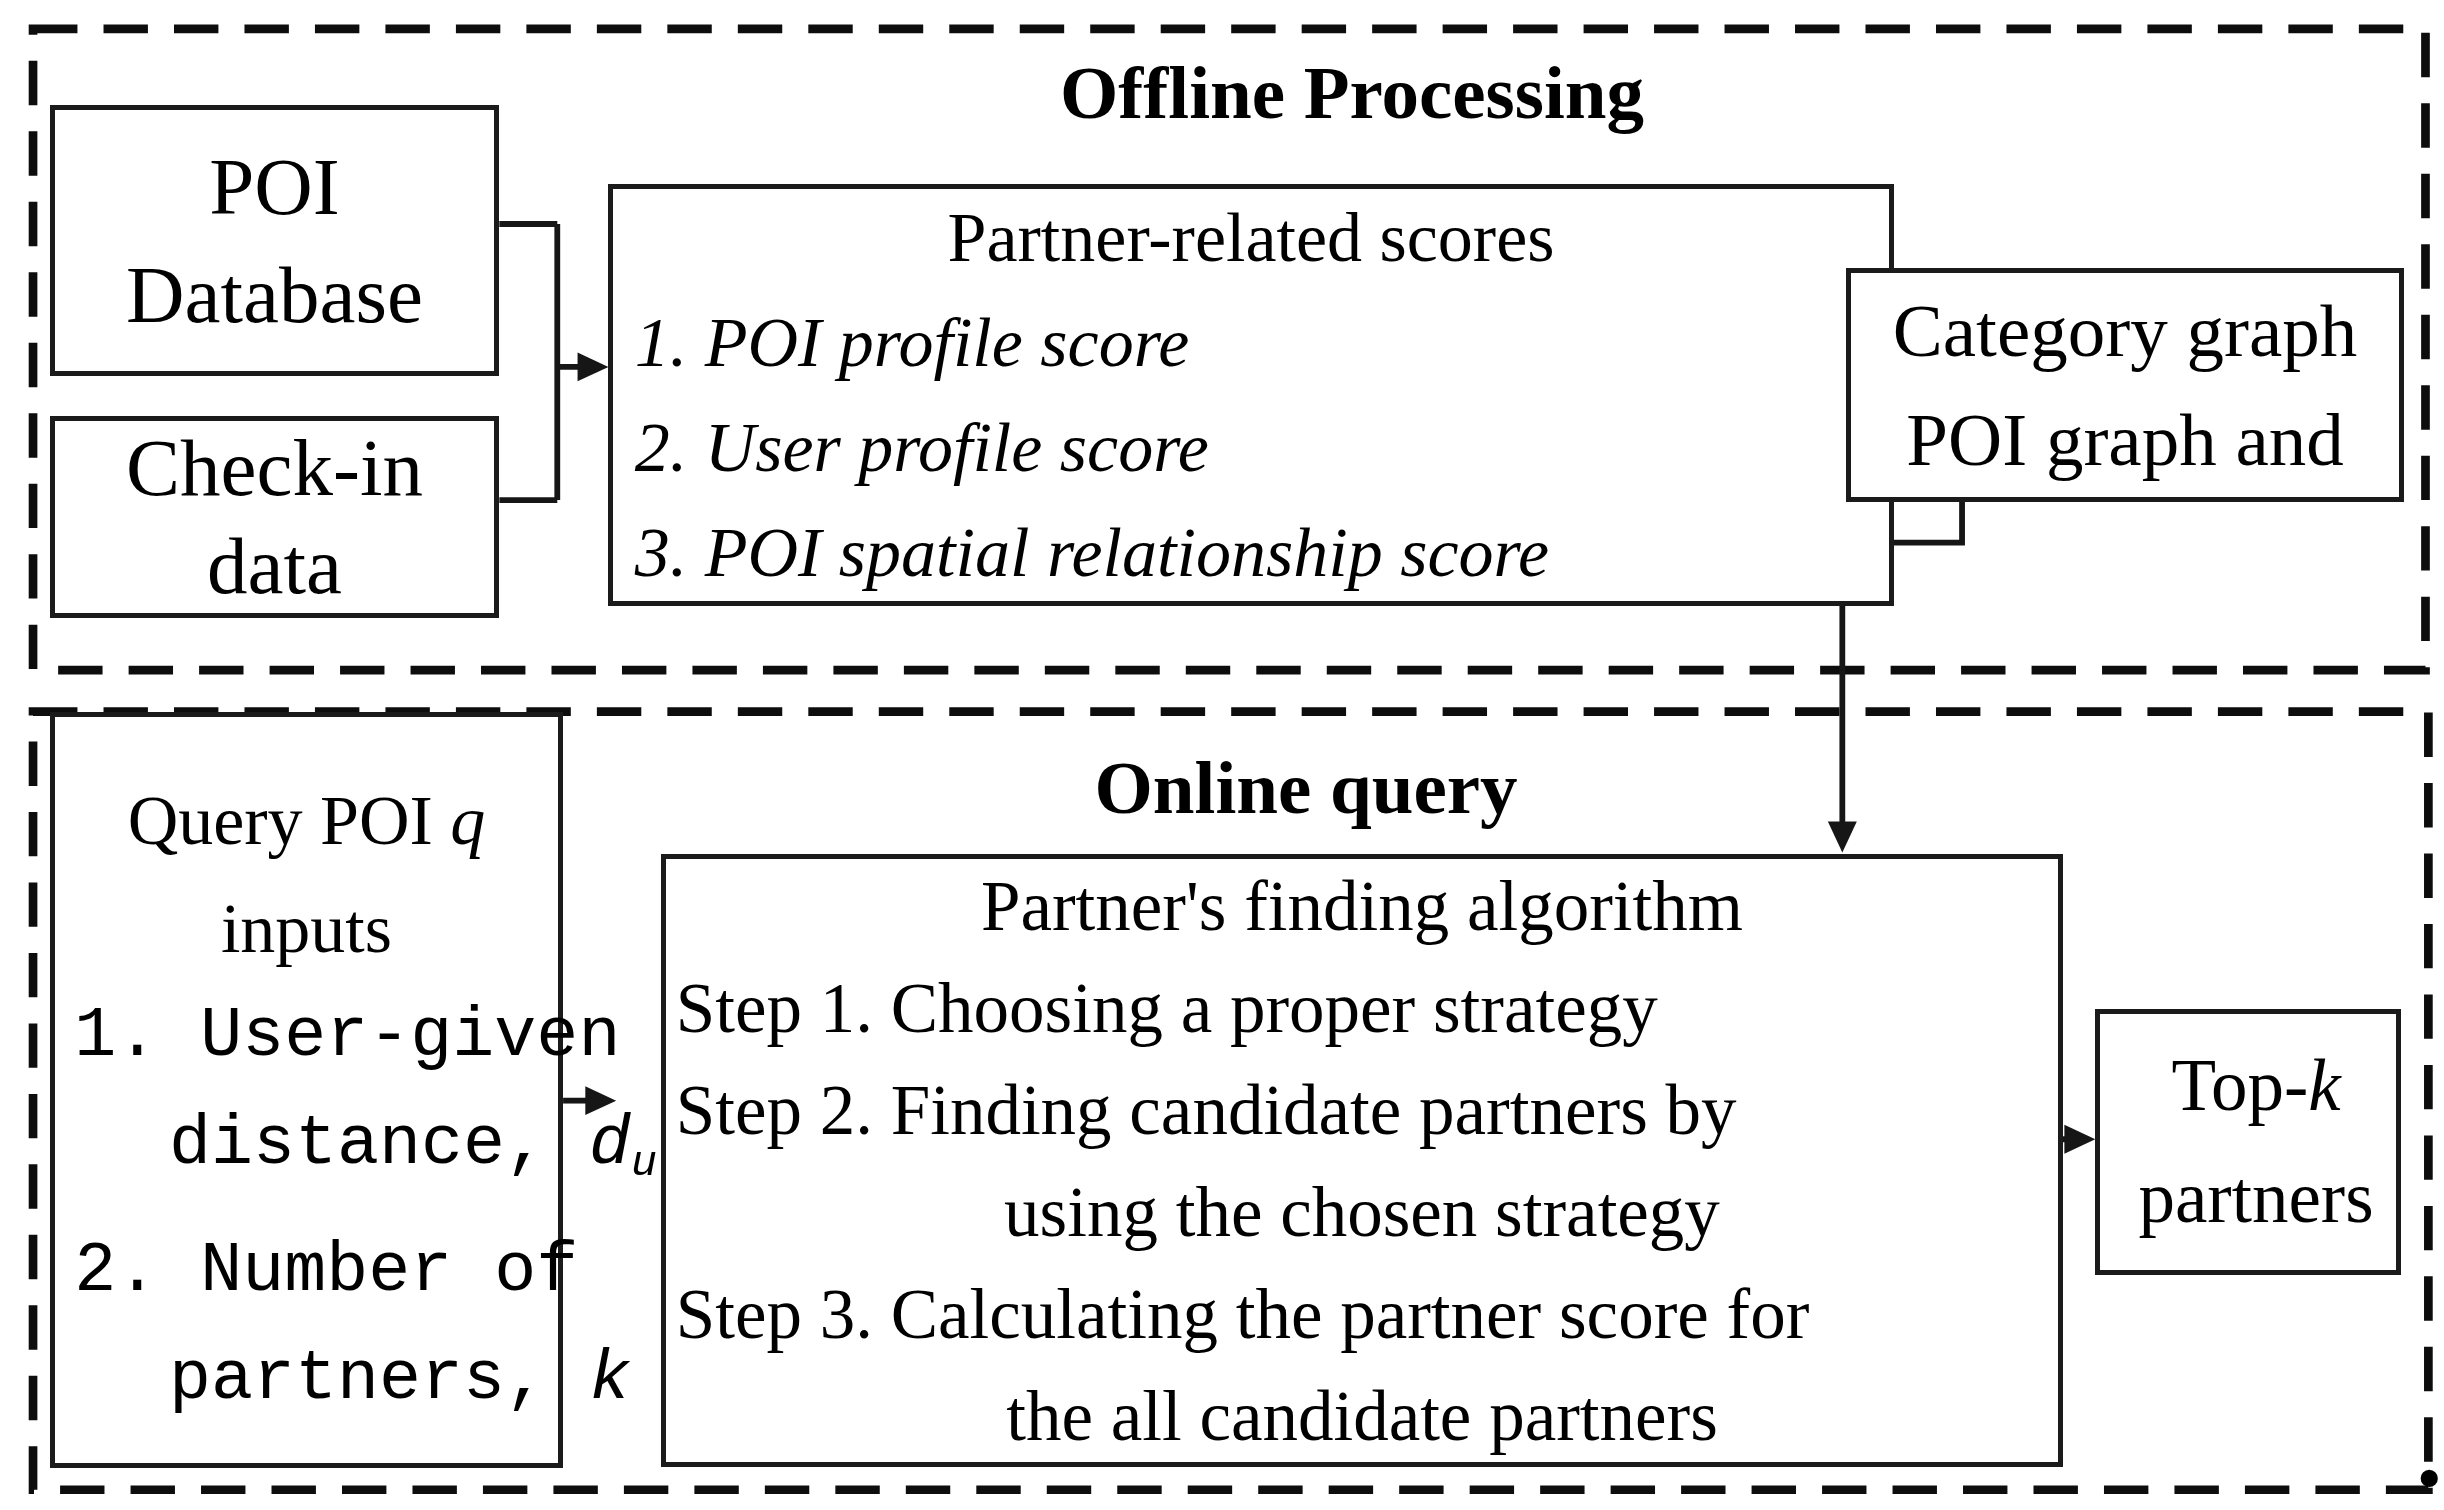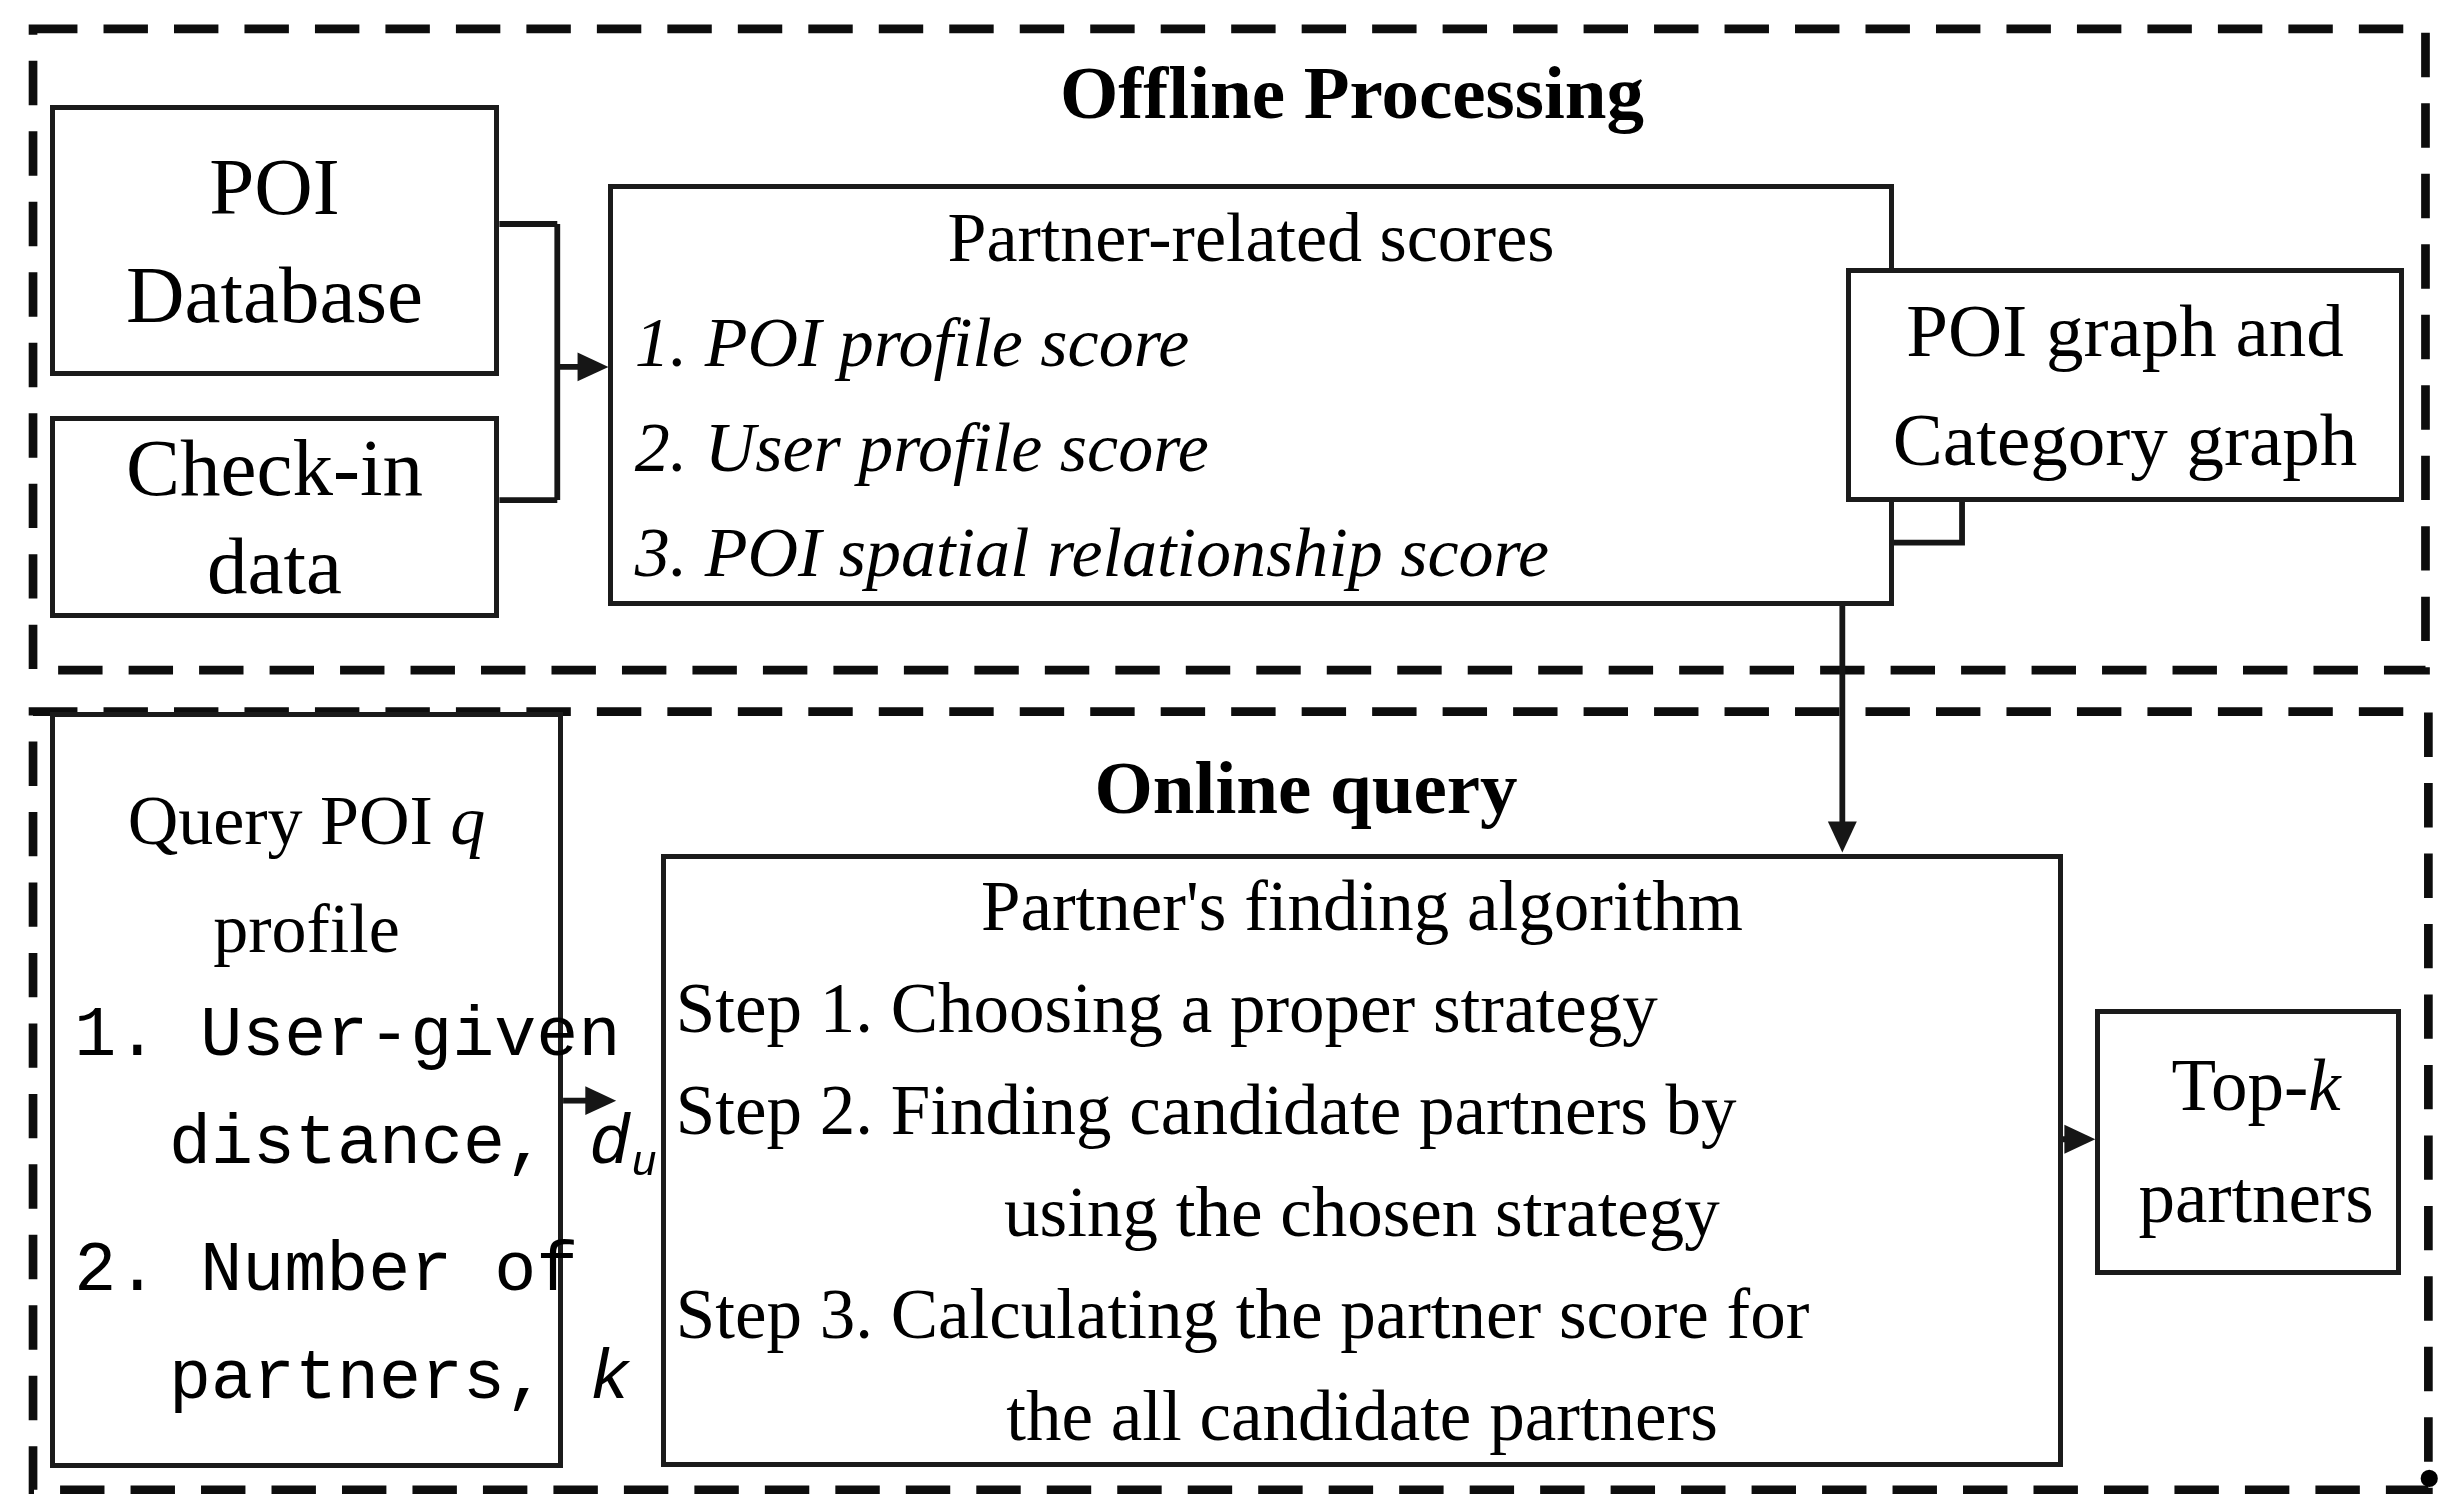--- a/index.html
+++ b/index.html
@@ -97,29 +97,29 @@
   </div>
 
   <div class="box" id="scores">
     <div class="line">Partner-related scores</div>
     <div class="line sitem">1. POI profile score</div>
     <div class="line sitem">2. User profile score</div>
     <div class="line sitem">3. POI spatial relationship score</div>
   </div>
 
   <div class="box" id="graph-box">
+    <div class="line">Category graph</div>
     <div class="line">POI graph and</div>
-    <div class="line">Category graph</div>
   </div>
 
   <div class="box" id="query-box">
     <div class="line">
       <span>Query POI </span><i>q</i>
     </div>
-    <div class="line">profile</div>
+    <div class="line">inputs</div>
     <div class="line item">1. User-given</div>
     <div class="line item cont2">
       <span>distance, </span><i>d</i><sub class="sv"><i>u</i></sub>
     </div>
     <div class="line item">2. Number of</div>
     <div class="line item cont2">
       <span>partners, </span><i>k</i>
     </div>
   </div>
 

